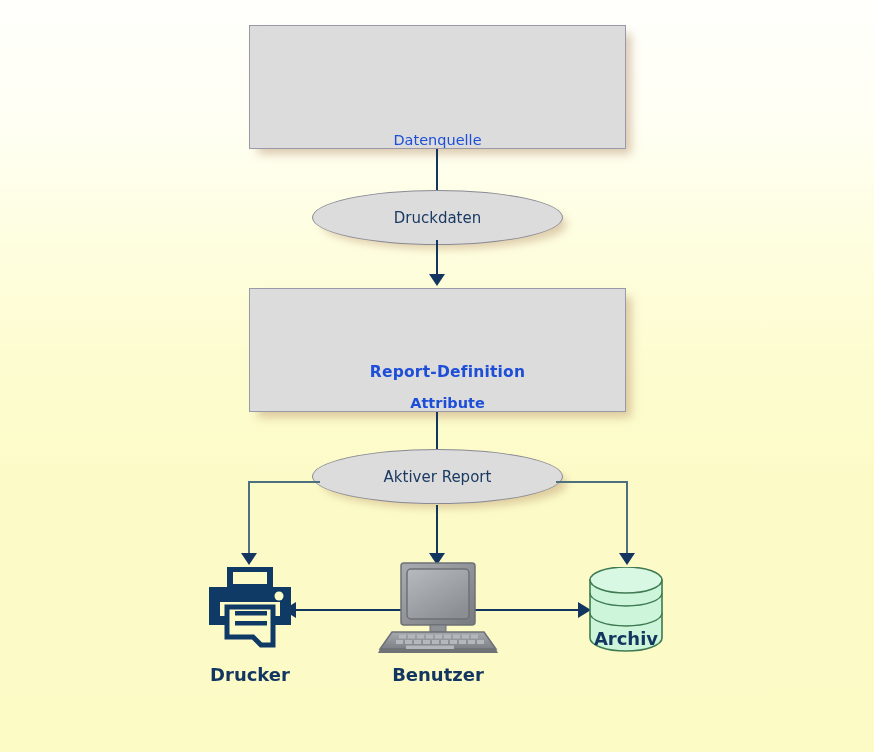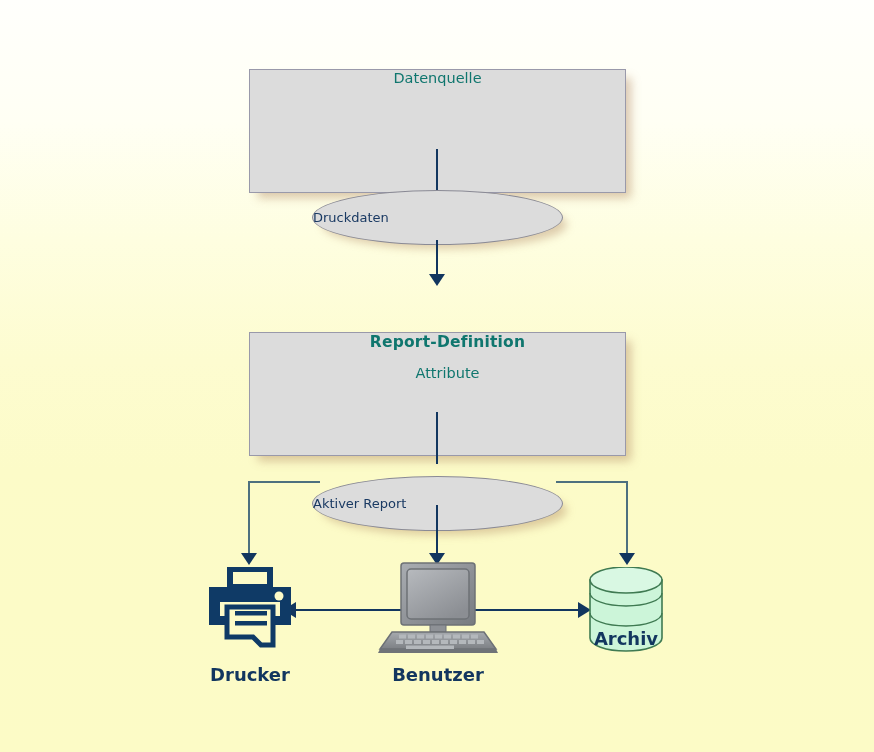--- a/index.html
+++ b/index.html
@@ -32,52 +32,51 @@
 
   .node-box {
     position: absolute;
     box-sizing: border-box;
     background: #dcdcdc;
     border: 1px solid #9999aa;
     box-shadow: 7px 7px 9px -2px rgba(176,132,96,0.45);
     display: flex;
     flex-direction: column;
     align-items: center;
-    justify-content: flex-start;
-    color: #0f766e;
-    margin-top: 44px;
+    justify-content: flex-end;
+    color: #1d4ed8;
   }
 
   .node-box .line-primary {
     font-size: 15.5px;
     font-weight: bold;
     letter-spacing: 0.2px;
     margin-bottom: 14px;
   }
   .node-box .line-secondary {
     font-size: 14.5px;
-    font-weight: normal;
+    font-weight: bold;
   }
   .node-box .line-single {
     font-size: 14.5px;
     font-weight: normal;
   }
 
   .node-ellipse {
     position: absolute;
     box-sizing: border-box;
     background: #dcdcdc;
     border: 1px solid #8a8a95;
     border-radius: 50%;
     box-shadow: 7px 7px 9px -3px rgba(176,132,96,0.40);
     display: flex;
     align-items: center;
-    justify-content: flex-start;
+    justify-content: center;
     color: #1a3a63;
-    font-size: 13px;
+    font-size: 15px;
   }
 
   
   .vline {
     position: absolute;
     width: 2px;
     background: #12365f;
   }
   .vline.muted { background: #4d707f; }
 
@@ -145,21 +144,21 @@
   <div class="vline" style="left:436px; top:240px; height:36px;"></div>
   <div class="arrow-down" style="left:429px; top:274px;"></div>
 
   <div class="node-box" style="left:249px; top:288px; width:377px; height:124px;padding-left:20px;">
     <span class="line-primary">Report-Definition</span>
     <span class="line-secondary">Attribute</span>
   </div>
 
   <div class="vline" style="left:436px; top:412px; height:52px;"></div>
 
-  <div class="node-ellipse" style="left:312px; top:476px; width:251px; height:55px;">
+  <div class="node-ellipse" style="left:312px; top:449px; width:251px; height:55px;">
     <span>Aktiver Report</span>
   </div>
 
   <div class="hline muted" style="left:248px; top:481px; width:72px;"></div>
   <div class="vline muted" style="left:248px; top:481px; height:74px;"></div>
   <div class="arrow-down" style="left:241px; top:553px;"></div>
 
   <div class="vline" style="left:436px; top:505px; height:50px;"></div>
   <div class="arrow-down" style="left:429px; top:553px;"></div>
 

